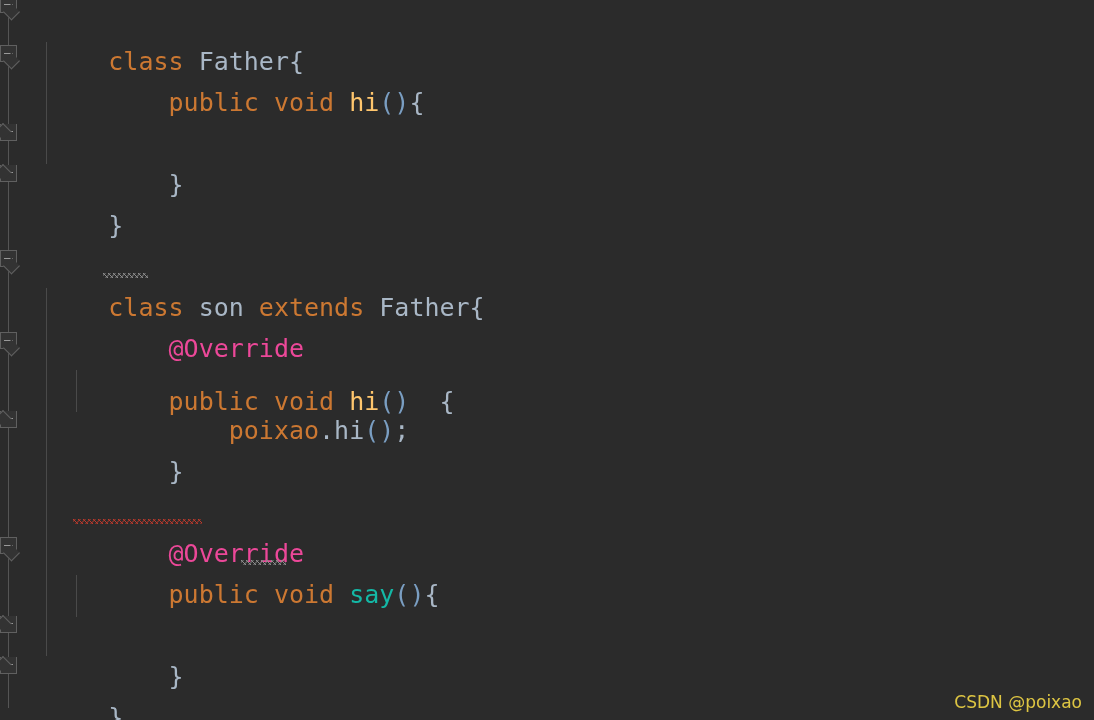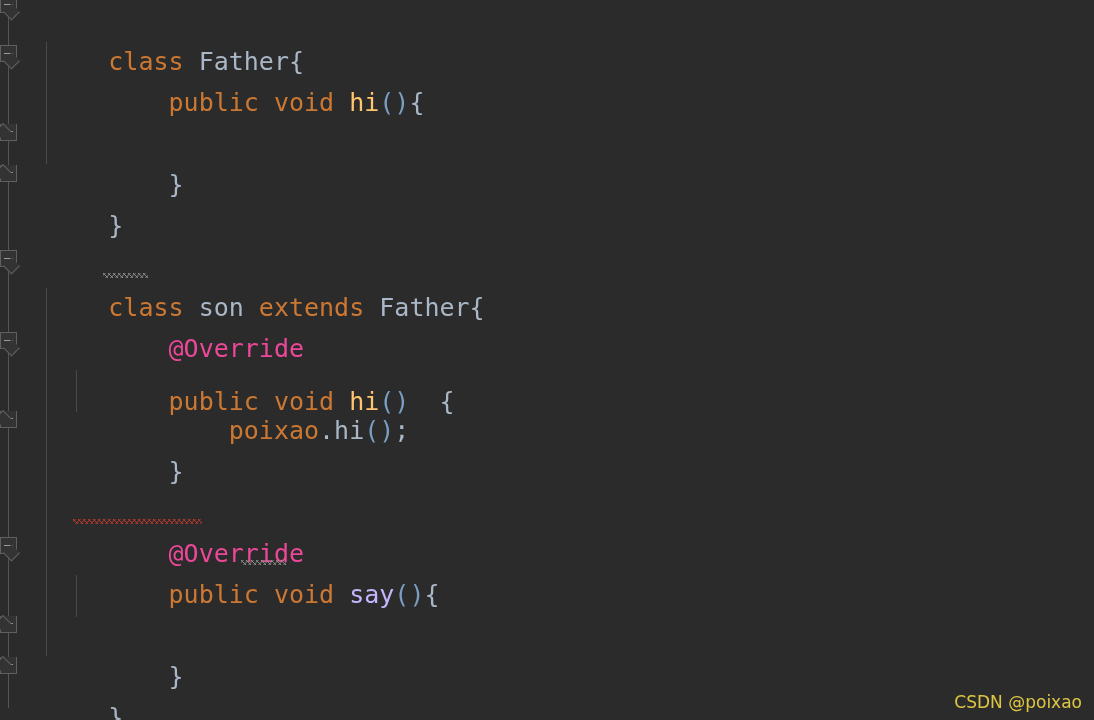--- a/index.html
+++ b/index.html
@@ -122,21 +122,21 @@
     color: #a9b7c6;
   }
 
   .kw       { color: #cc7832; }
   .ident    { color: #a9b7c6; }
   .method   { color: #ffc66d; }
   .anno     { color: #ec4899; }
   .punct    { color: #a9b7c6; }
   .paren    { color: #7a9ec2; }
   .brace    { color: #a9b7c6; }
-  .grey     { color: #c4b5fd; }
+  .grey     { color: #14b8a6; }
 
   
   .squiggle-grey, .squiggle-red {
     position: absolute;
     height: 5px;
     pointer-events: none;
   }
   .squiggle-grey {
     background:
       linear-gradient(45deg, transparent 44%, #8d8d8d 44%, #8d8d8d 56%, transparent 56%) 0 0 / 5px 5px repeat-x,

